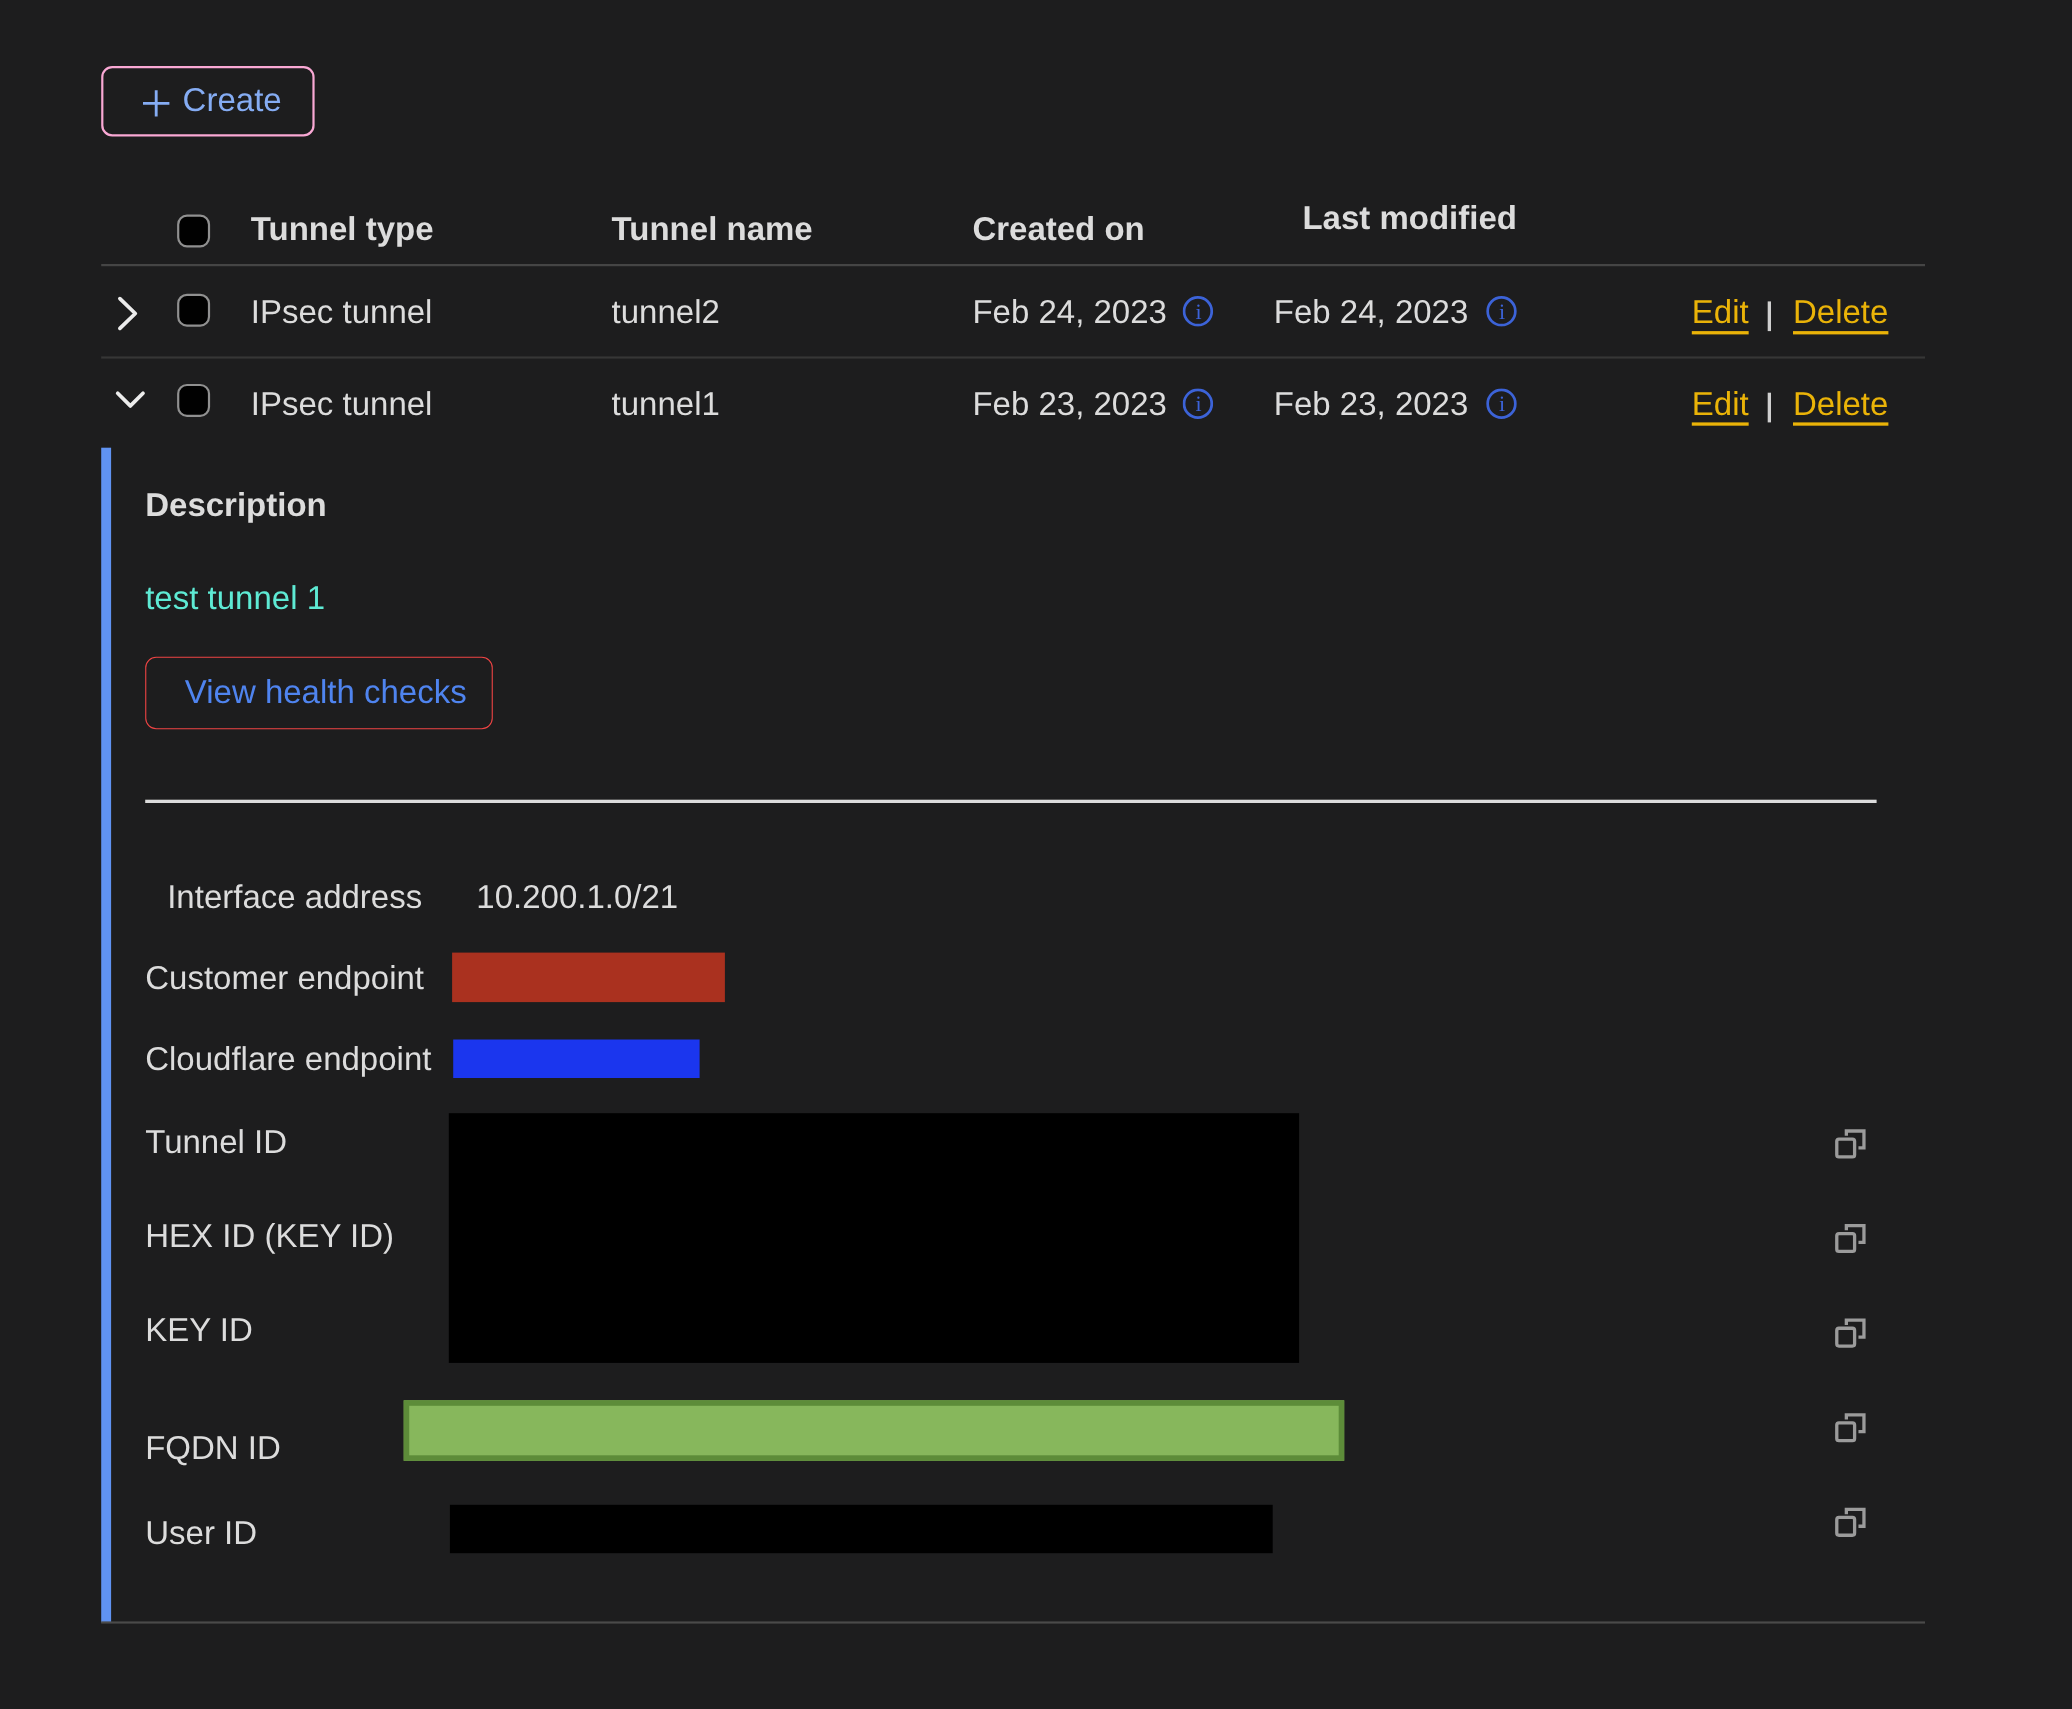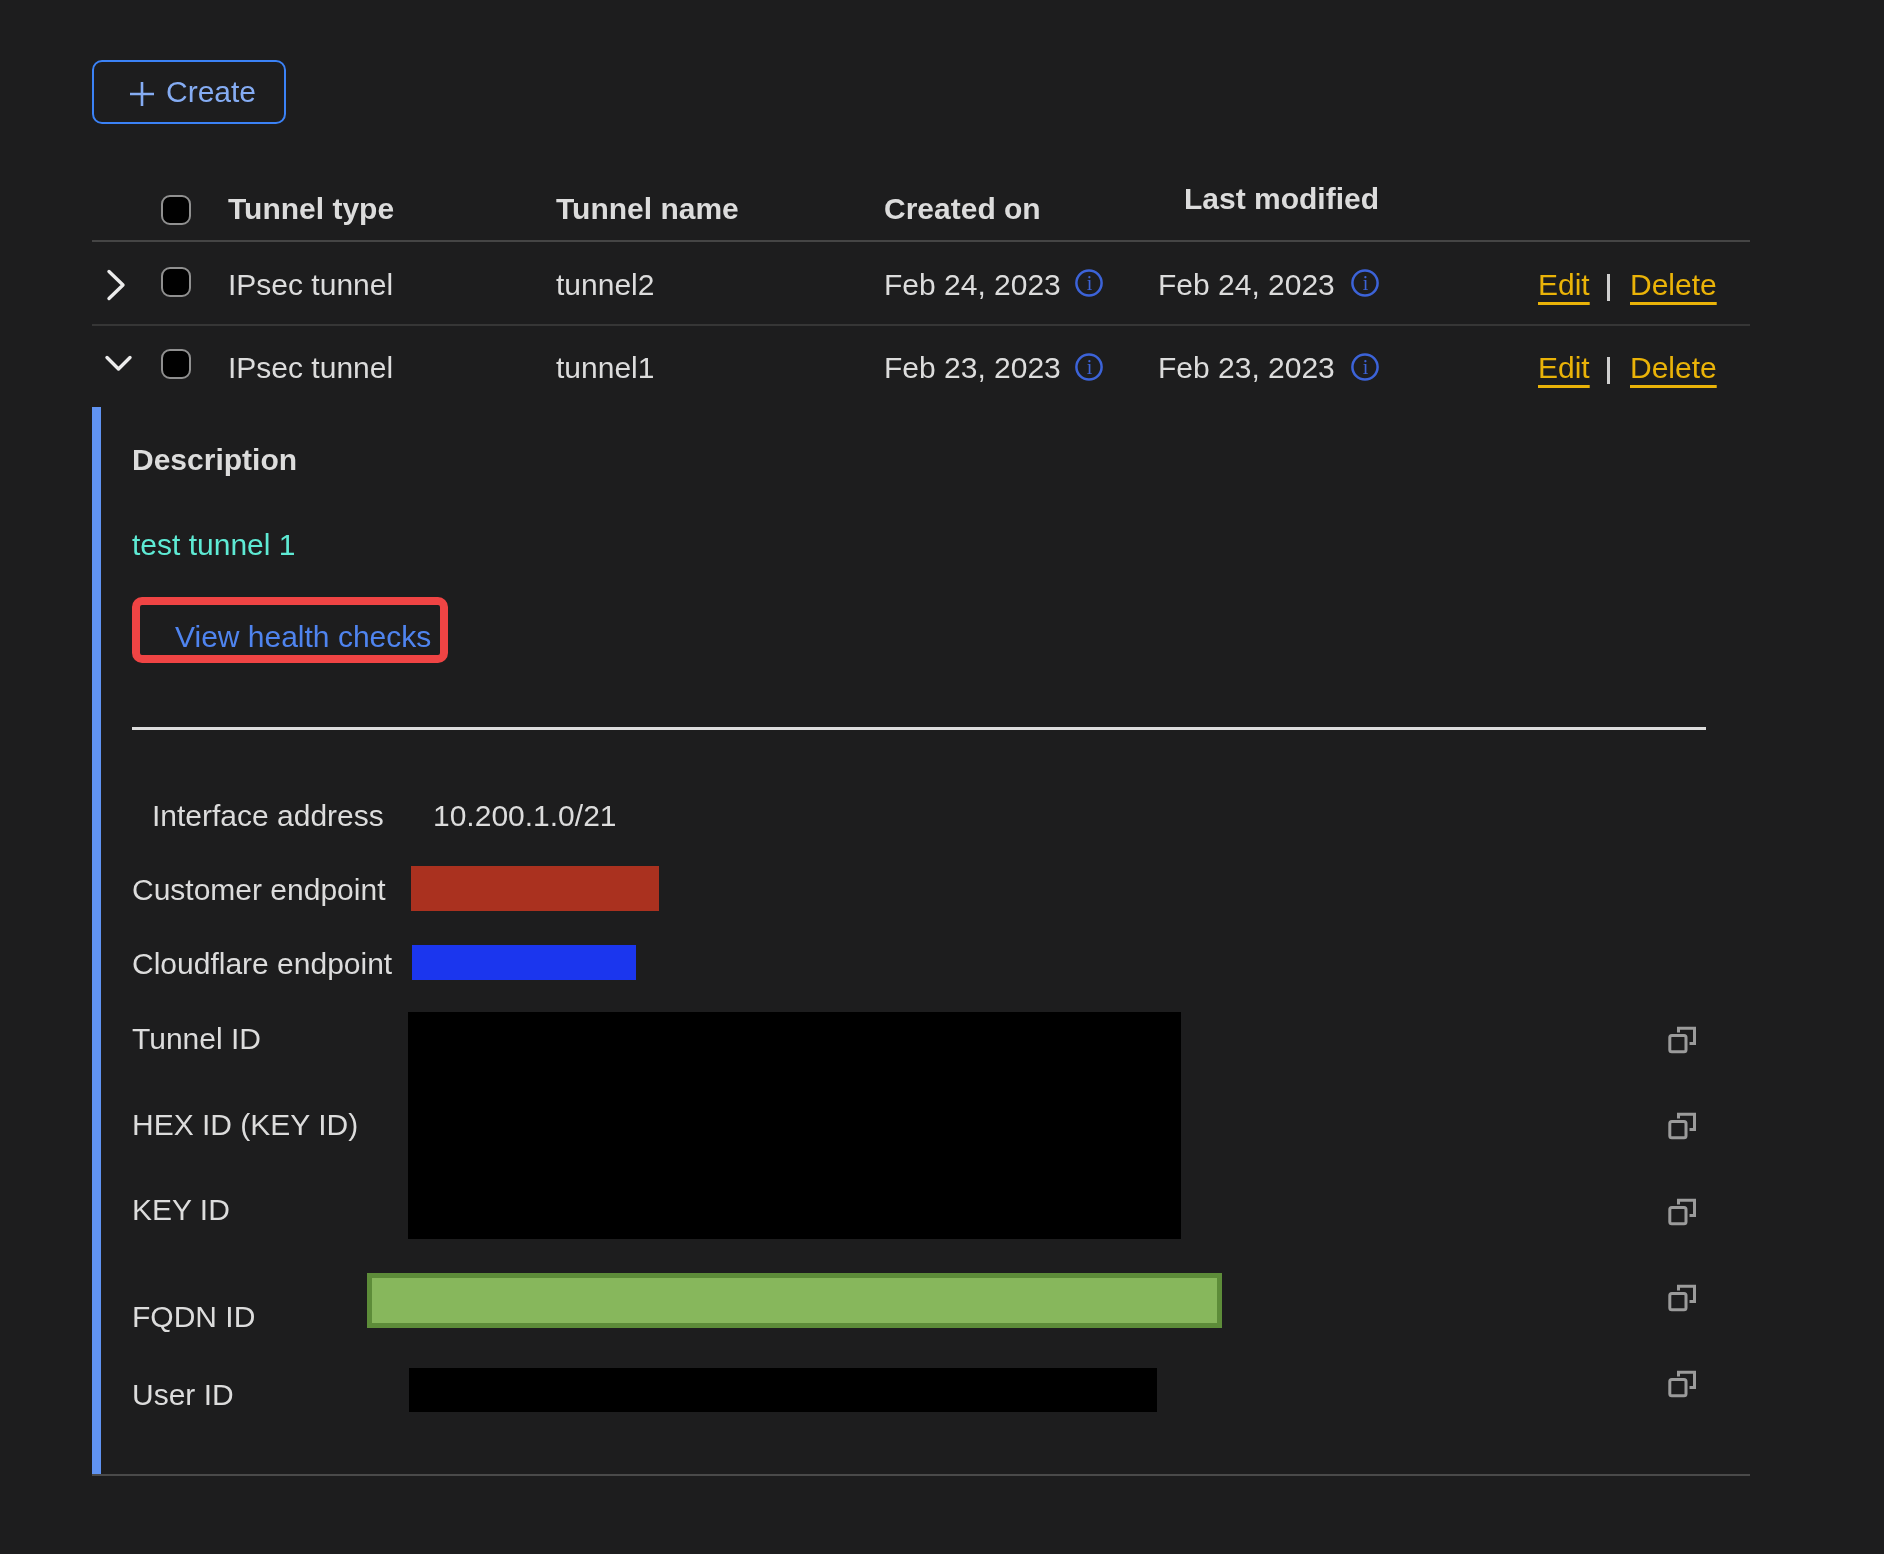--- a/index.html
+++ b/index.html
@@ -8,21 +8,21 @@
   .abs { position:absolute; }
   .t30 { font-size:30px; line-height:38px; white-space:nowrap; }
   .bold { font-weight:bold; }
   .link { color:#eab308; text-decoration:underline; text-underline-offset:7px; text-decoration-thickness:2.5px; }
   .cb { position:absolute; width:30px; height:30px; border:2.5px solid #909090; border-radius:9px; background:#010101; }
   .hline { position:absolute; }
 </style>
 </head>
 <body>
 
-<div class="abs" style="left:92px; top:60px; width:194px; height:64px; border:2px solid #3b82f6; border-radius:10px; color:#85acf3;text-decoration:underline;">
+<div class="abs" style="left:92px; top:60px; width:194px; height:64px; border:2px solid #f9a8d4; border-radius:10px; color:#85acf3;text-decoration:underline;">
   <svg class="abs" style="left:31px; top:15px;" width="34" height="34" viewBox="0 0 34 34">
     <path d="M17 5v24 M5 17h24" stroke="#85acf3" stroke-width="2.6" fill="none"></path>
   </svg>
   <div class="abs t30" style="left:72px; top:11px;">Create</div>
 </div>
 
 <div class="cb" style="left:161px; top:195px;"></div>
 <div class="abs t30 bold" style="left:228px; top:190px;">Tunnel type</div>
 <div class="abs t30 bold" style="left:556px; top:190px;">Tunnel name</div>
 <div class="abs t30 bold" style="left:884px; top:190px;">Created on</div>
@@ -68,21 +68,21 @@
 </svg>
 <div class="abs t30 link" style="left:1538px; top:349px;">Edit</div>
 <div class="abs" style="left:1607px; top:357px; width:3px; height:27px; background:#cfcfcf;"></div>
 <div class="abs t30 link" style="left:1630px; top:349px;">Delete</div>
 
 <div class="abs" style="left:92px; top:407px; width:9px; height:1068px; background:#6093f2;"></div>
 
 <div class="abs t30 bold" style="left:132px; top:441px;">Description</div>
 <div class="abs t30" style="left:132px; top:526px; color:#5eead4;">test tunnel 1</div>
 
-<div class="abs" style="left:132px; top:597px; width:316px; height:66px; border:8px solid #ef4444; border-radius:10px; color:#4f84ef;">
+<div class="abs" style="left:132px; top:597px; width:316px; height:66px; border:1px solid #ef4444; border-radius:10px; color:#4f84ef;">
   <div class="abs t30" style="left:35px; top:13px;">View health checks</div>
 </div>
 
 <div class="hline" style="left:132px; top:727px; width:1574px; height:3px; background:#dcdcdc;"></div>
 
 <div class="abs t30" style="left:132px; top:797px;margin-left:20px;">Interface address</div>
 <div class="abs t30" style="left:433px; top:797px;">10.200.1.0/21</div>
 
 <div class="abs t30" style="left:132px; top:871px;">Customer endpoint</div>
 <div class="abs" style="left:411px; top:866px; width:248px; height:45px; background:#aa311f;"></div>

